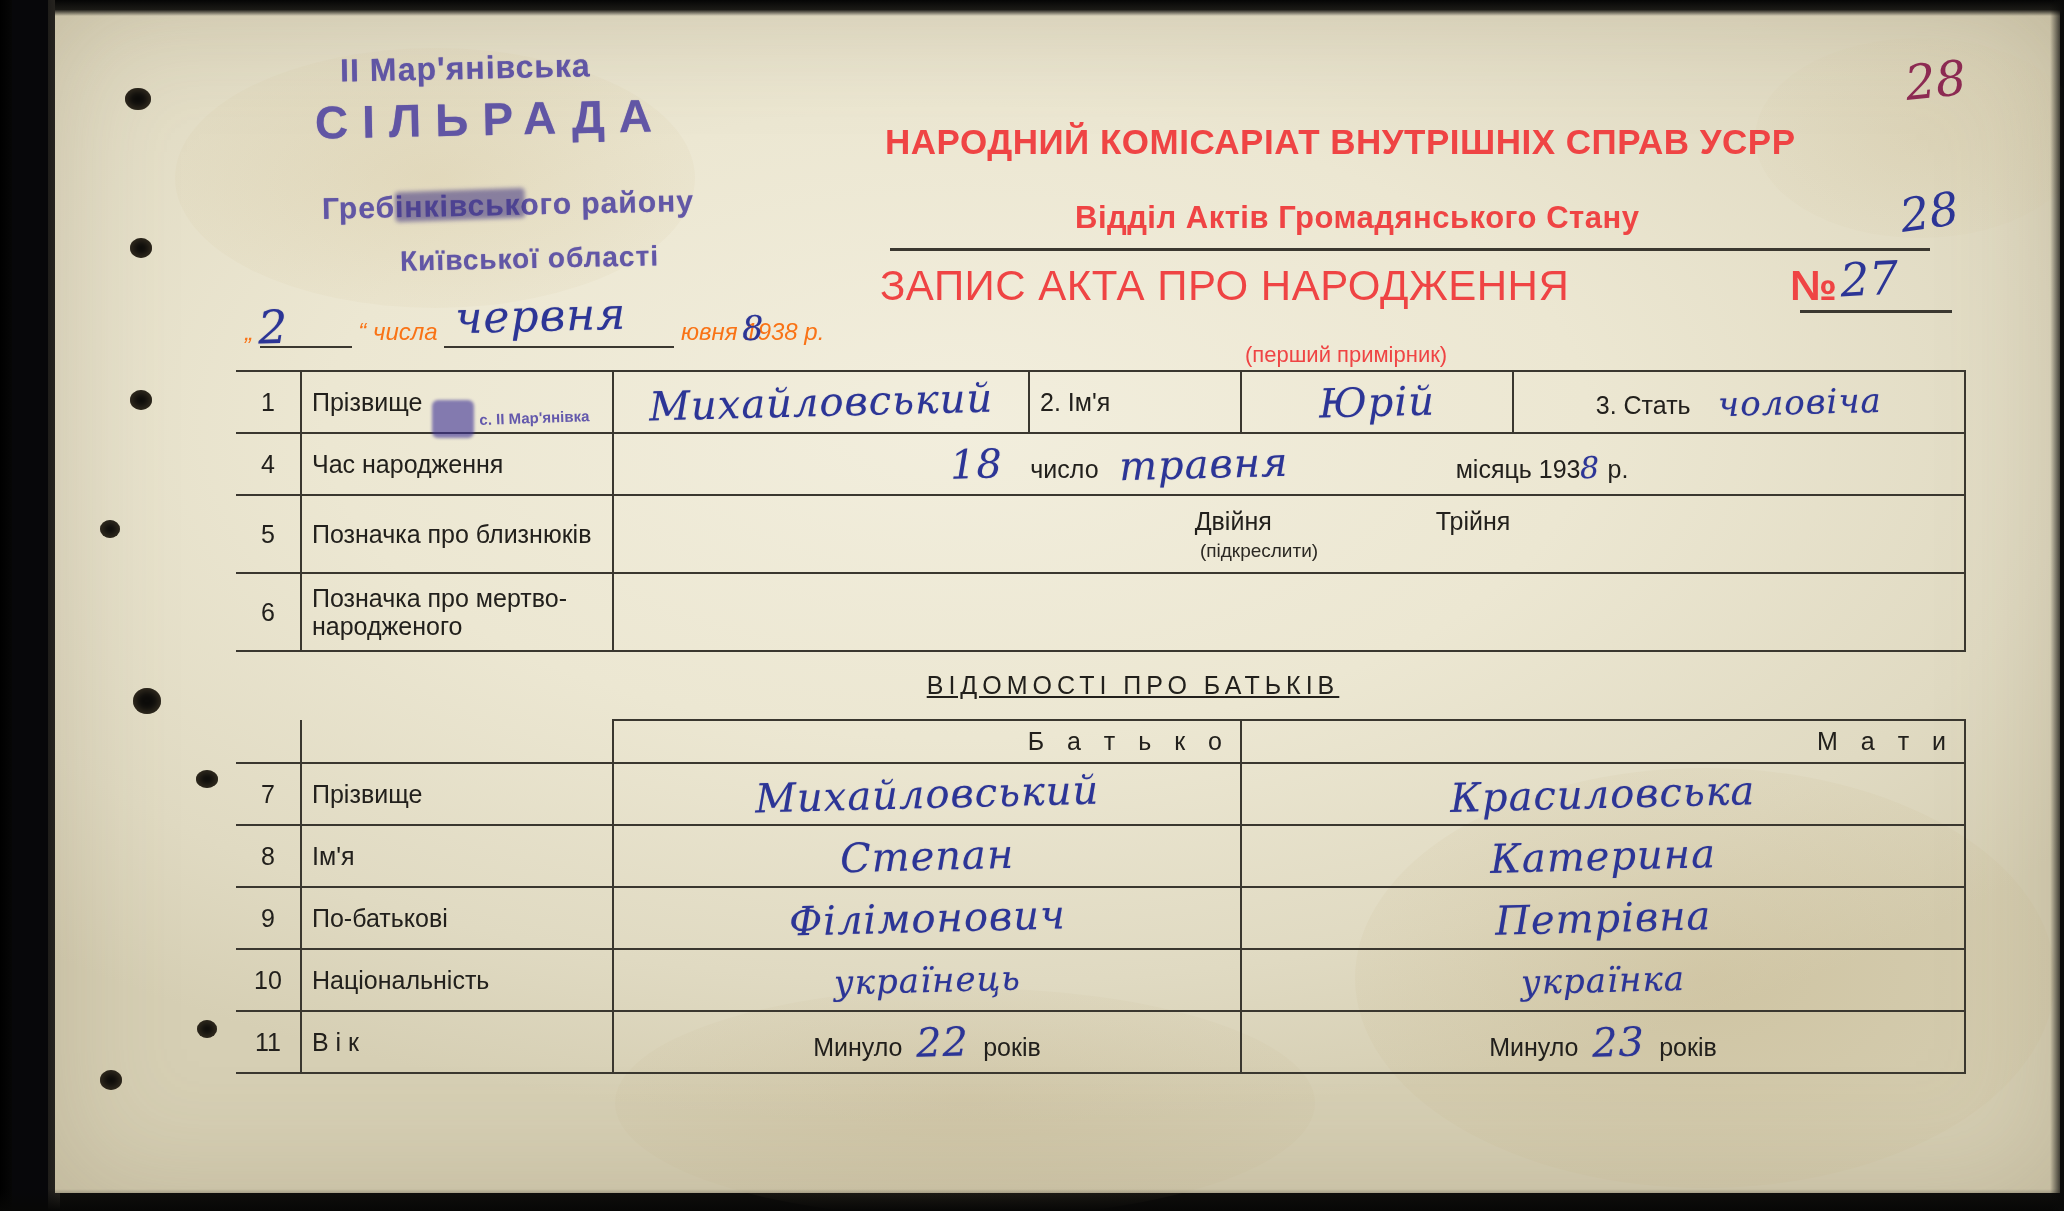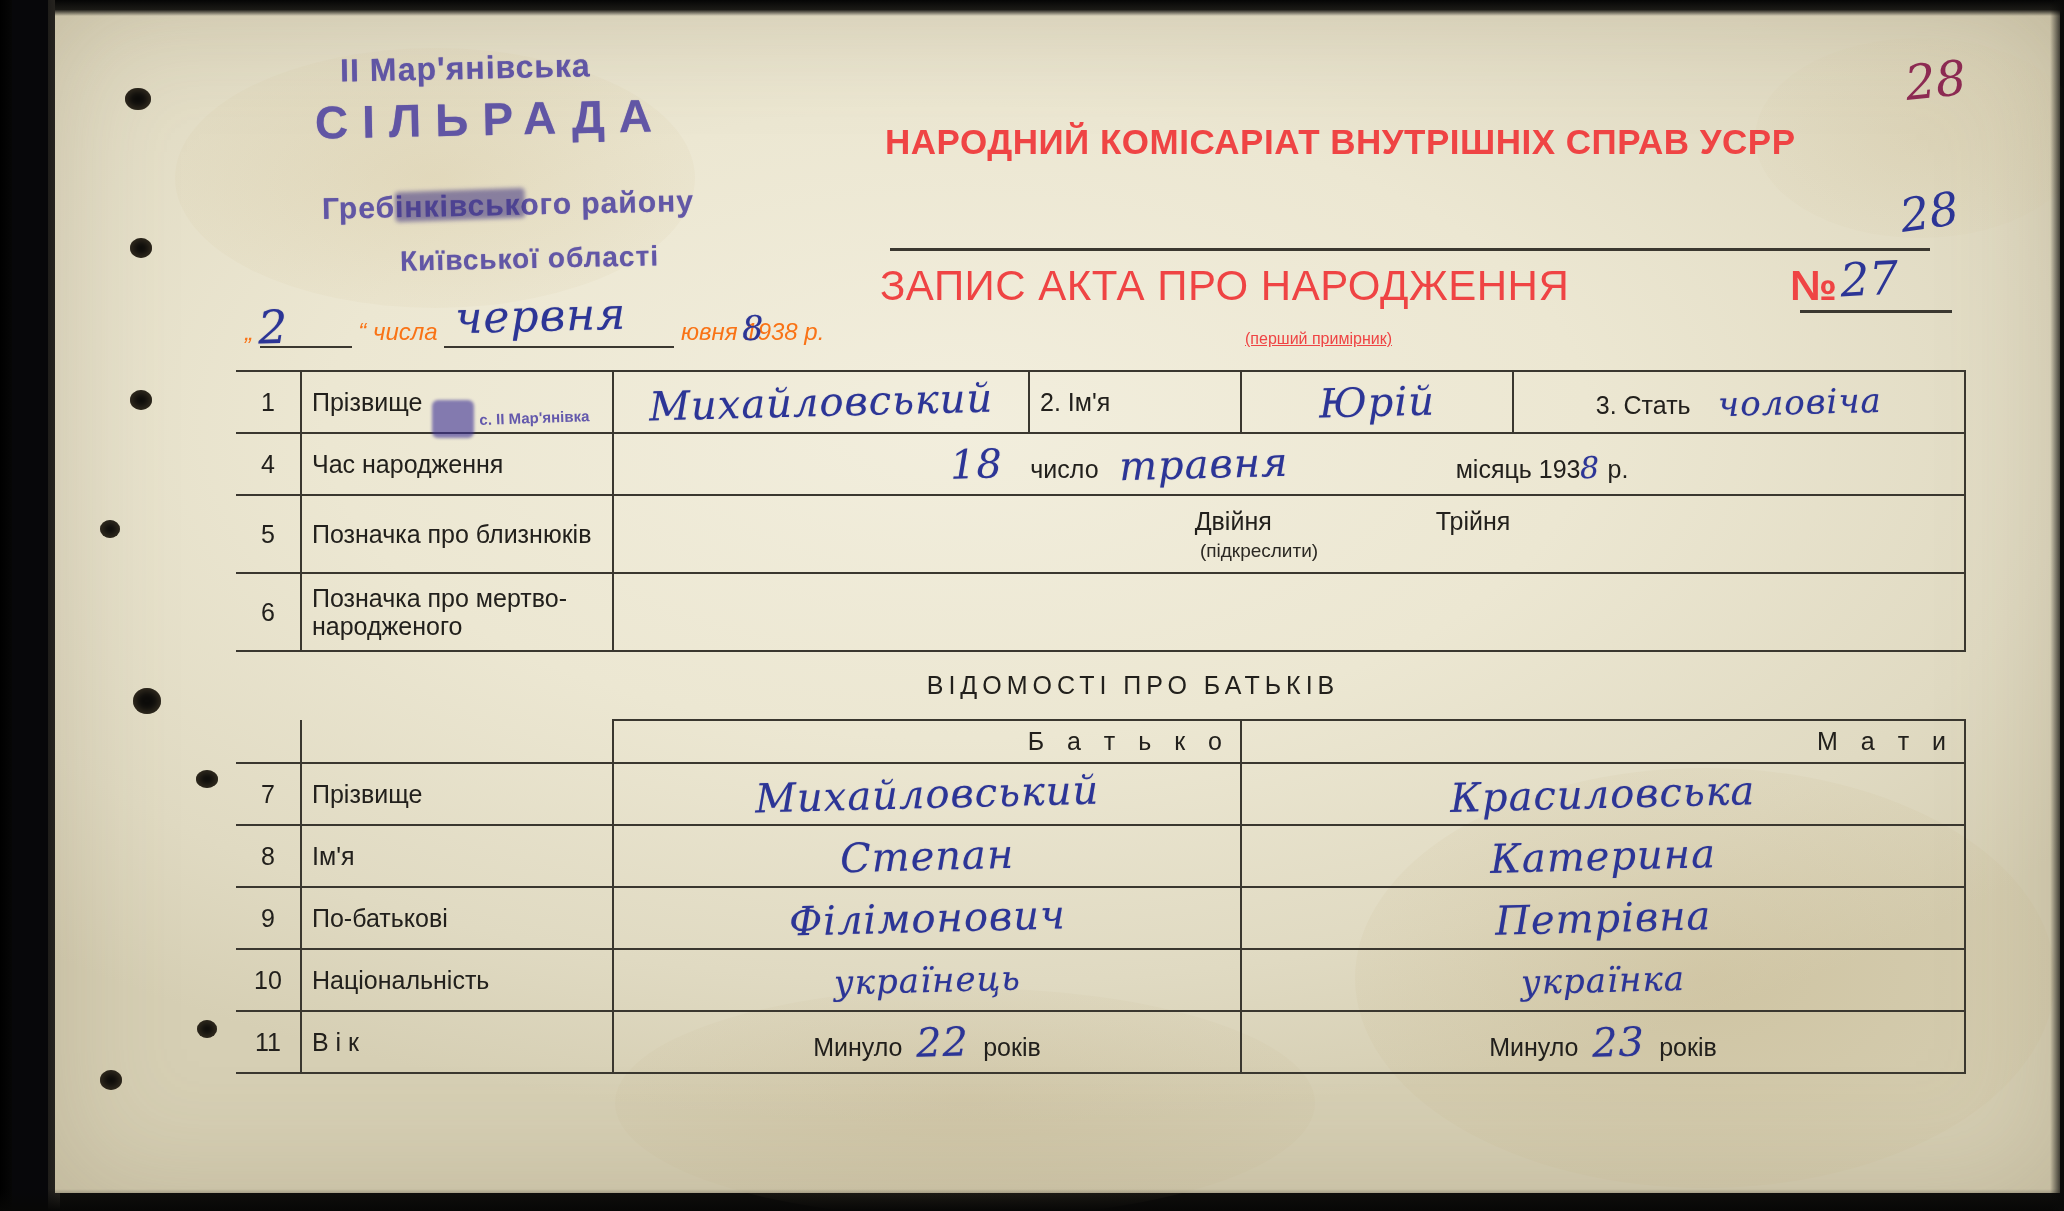--- a/index.html
+++ b/index.html
@@ -123,24 +123,23 @@
     left: 1075px; top: 200px;
     font-size: 31px; font-weight: bold; letter-spacing: .5px;
     white-space: nowrap;
   }
   #hdr-title {
     left: 880px; top: 262px;
     font-size: 42px; font-weight: normal; letter-spacing: .5px;
     white-space: nowrap;
   }
   #hdr-copy-note {
-    left: 1245px; top: 330px;
-    font-size: 16px;
+    left: 1245px; top: 342px;
+    font-size: 22px;
     white-space: nowrap;
-    text-decoration: underline;
   }
 
   .rule {
     position: absolute;
     background: #3b3830;
     height: 3px;
   }
   #rule-under-dept { left: 890px; top: 248px; width: 1040px; }
   #rule-under-title { left: 1800px; top: 310px; width: 152px; height: 3px; }
 
@@ -306,20 +305,21 @@
   <div class="hole" style="left:100px; top:1070px; width:22px; height:20px;"></div>
   <div class="hole" style="left:197px; top:1020px; width:20px; height:18px;"></div>
 
   <div class="stamp" id="stamp-line1">II Мар'янівська</div>
   <div class="stamp" id="stamp-line2">СІЛЬРАДА</div>
   <div class="stamp" id="stamp-line3">Гребінківського району</div>
   <div class="stamp" id="stamp-line4">Київської області</div>
   <div class="ink-smudge"></div>
 
   <div class="printed" id="hdr-commissariat">НАРОДНИЙ КОМІСАРІАТ ВНУТРІШНІХ СПРАВ УСРР</div>
+  <div class="printed" id="hdr-department">Відділ Актів Громадянського Стану</div>
   <div class="rule" id="rule-under-dept"></div>
   <div class="printed" id="hdr-title">ЗАПИС АКТА ПРО НАРОДЖЕННЯ</div>
   <div class="printed" id="hdr-copy-note">(перший примірник)</div>
 
   <div class="printed" style="left:1790px; top:262px; font-size:42px; font-weight:bold;">№</div>
   <div id="record-number">27</div>
   <div class="rule" id="rule-under-title"></div>
 
   <div id="corner-num-1">28</div>
   <div id="corner-num-2">28</div>
@@ -392,21 +392,21 @@
     </tr>
 
     <tr class="cell-tall">
       <td class="num">6</td>
       <td class="lbl" style="line-height:28px;">Позначка про мертво-народженого</td>
       <td colspan="5" class="center"></td>
     </tr>
 
     <tr>
       <td class="num no-side" style="border-top:none; border-bottom:none; height:56px;">&nbsp;</td>
-      <td class="sec-head" colspan="6" style="letter-spacing:5px; border-bottom:none;">ВІДОМОСТІ ПРО БАТЬКІВ</td>
+      <td class="sec-head" colspan="6" style="letter-spacing:5px; border-bottom:none;text-decoration:underline;">ВІДОМОСТІ ПРО БАТЬКІВ</td>
     </tr>
 
     <tr>
       <td class="num" style="border-top:none;">&nbsp;</td>
       <td class="lbl" style="border-top:none;">&nbsp;</td>
       <td colspan="3" class="colhead">Б а т ь к о</td>
       <td colspan="2" class="colhead">М а т и</td>
     </tr>
 
     <tr class="cell-h">

